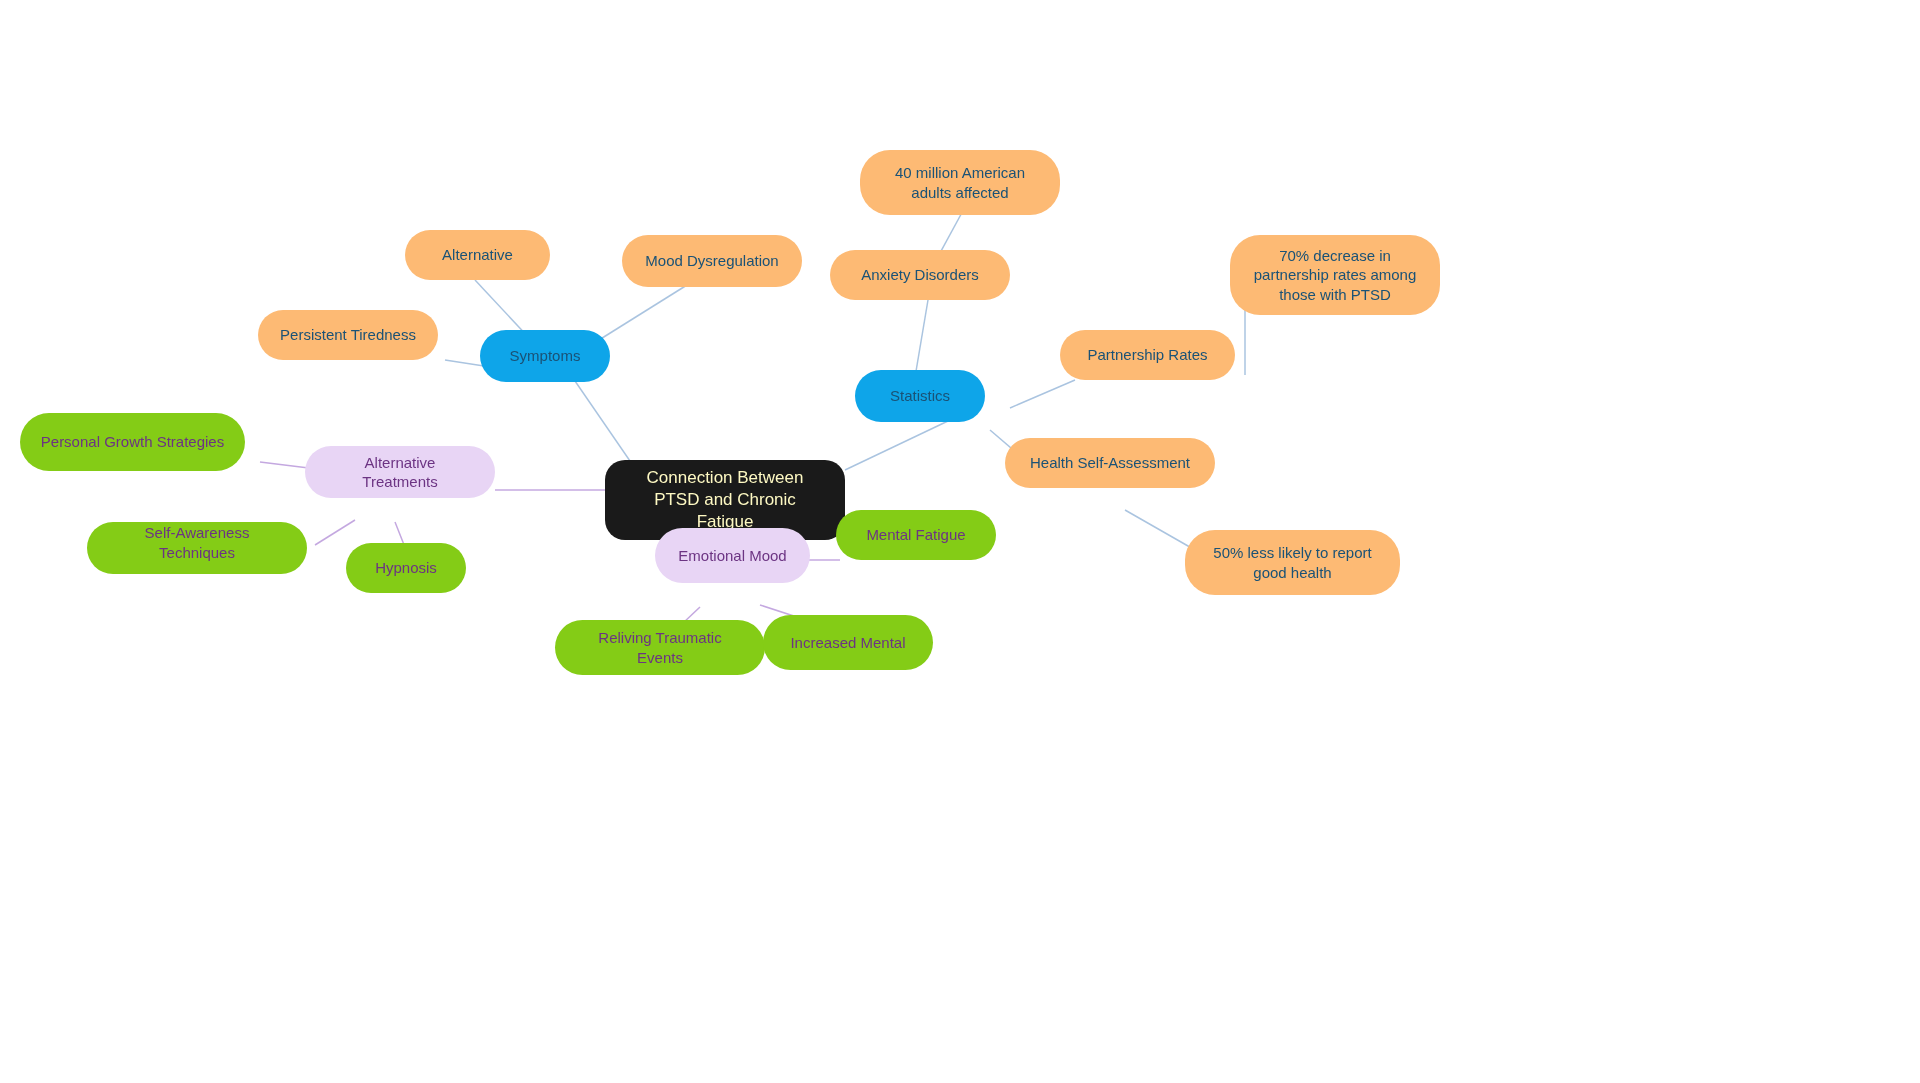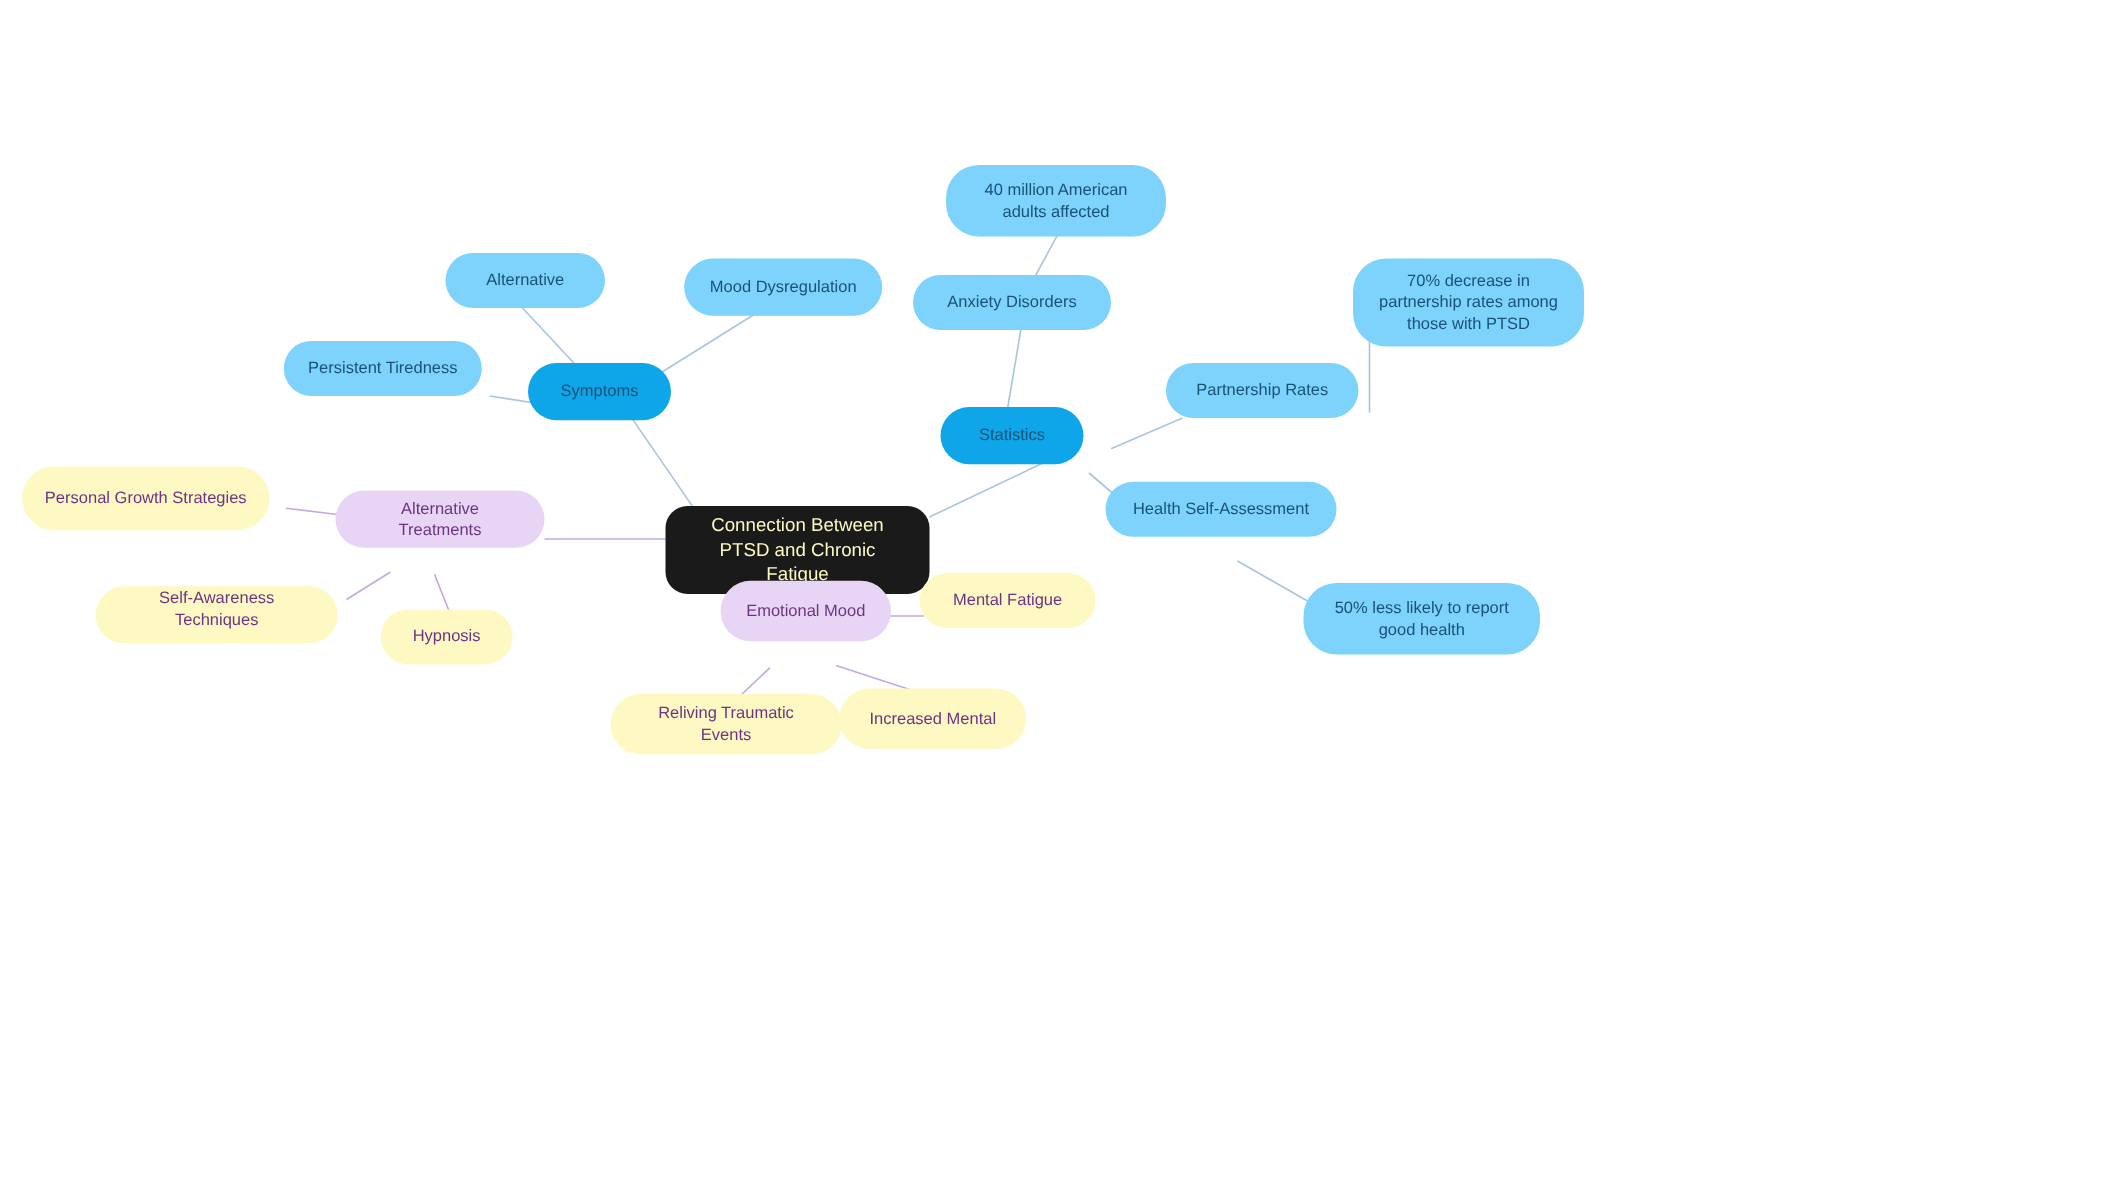--- a/index.html
+++ b/index.html
@@ -45,36 +45,35 @@
       border-radius: 20px;
     }
 
     .node-blue {
       background: #0ea5e9;
       color: #1a5276;
       border: none;
     }
 
     .node-blue-light {
-      background: #7dd3fc;
+      background: #fdba74;
       color: #1a5276;
       border: none;
     }
 
     .node-purple {
       background: #e8d5f5;
       color: #6c3483;
       border: none;
     }
 
     .node-purple-light {
-      background: #fef9c3;
+      background: #84cc16;
       color: #6c3483;
       border: none;
-      margin-top: 11px;
     }
   </style>
 </head>
 <body>
 
 <svg id="connections">
 
   <line x1="630" y1="461" x2="575" y2="381" stroke="#aac4e0" stroke-width="1.5"></line>
 
   <line x1="545" y1="355" x2="475" y2="280" stroke="#aac4e0" stroke-width="1.5"></line>

